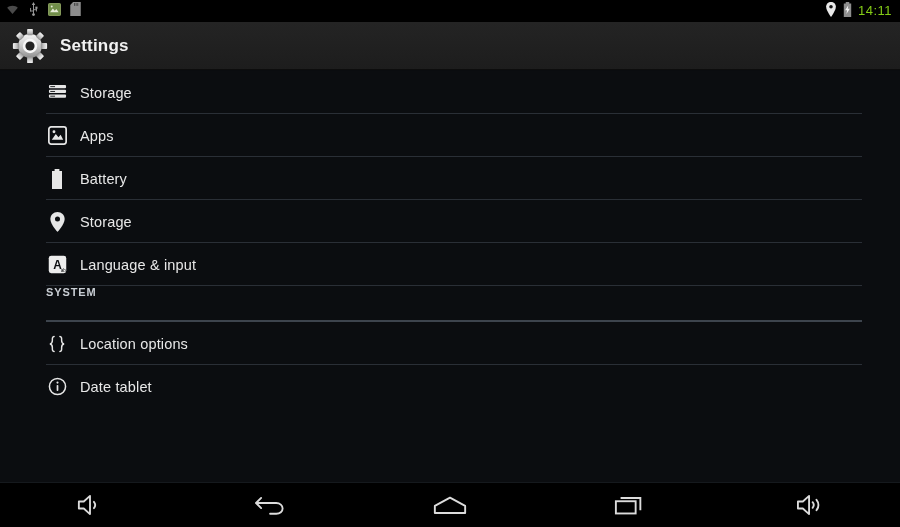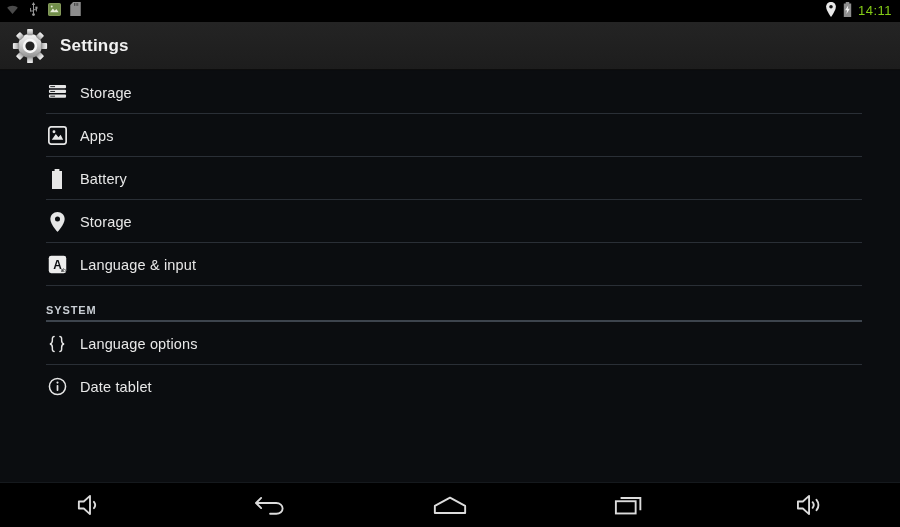--- a/index.html
+++ b/index.html
@@ -123,21 +123,21 @@
     color: #e8e8e8;
     font-size: 14.5px;
     letter-spacing: .15px;
     white-space: nowrap;
   }
 
   .section-header {
     position: relative;
     height: 36px;
     display: flex;
-    align-items: flex-end;
+    align-items: flex-start;
     padding: 0 0 6px 46px;
     box-sizing: border-box;
   }
   .section-header::after {
     content: "";
     position: absolute;
     left: 46px;
     right: 38px;
     bottom: 0;
     height: 2px;
@@ -336,21 +336,21 @@
     </div>
 
 
     <div class="row">
       <span class="row-icon">
         <svg width="20" height="20" viewBox="0 0 22 20">
           <path d="M7.8 1.8C5.6 1.8 5.9 4.6 5.9 6.2c0 1.9-1 3.5-2.7 3.8 1.7.3 2.7 1.9 2.7 3.8 0 1.6-.3 4.4 1.9 4.4" fill="none" stroke="#e6e6e6" stroke-width="1.6" stroke-linecap="round"></path>
           <path d="M14.2 1.8c2.2 0 1.9 2.8 1.9 4.4 0 1.9 1 3.5 2.7 3.8-1.7.3-2.7 1.9-2.7 3.8 0 1.6.3 4.4-1.9 4.4" fill="none" stroke="#e6e6e6" stroke-width="1.6" stroke-linecap="round"></path>
         </svg>
       </span>
-      <span class="row-label">Language options</span>
+      <span class="row-label">Location options</span>
     </div>
 
     <div class="row no-divider">
       <span class="row-icon">
         <svg width="19" height="19" viewBox="0 0 20 20">
           <circle cx="10" cy="10" r="8.5" fill="none" stroke="#e6e6e6" stroke-width="1.6"></circle>
           <rect x="9.1" y="8.4" width="1.8" height="6.3" rx="0.8" fill="#e6e6e6"></rect>
           <circle cx="10" cy="5.9" r="1.1" fill="#e6e6e6"></circle>
         </svg>
       </span>

